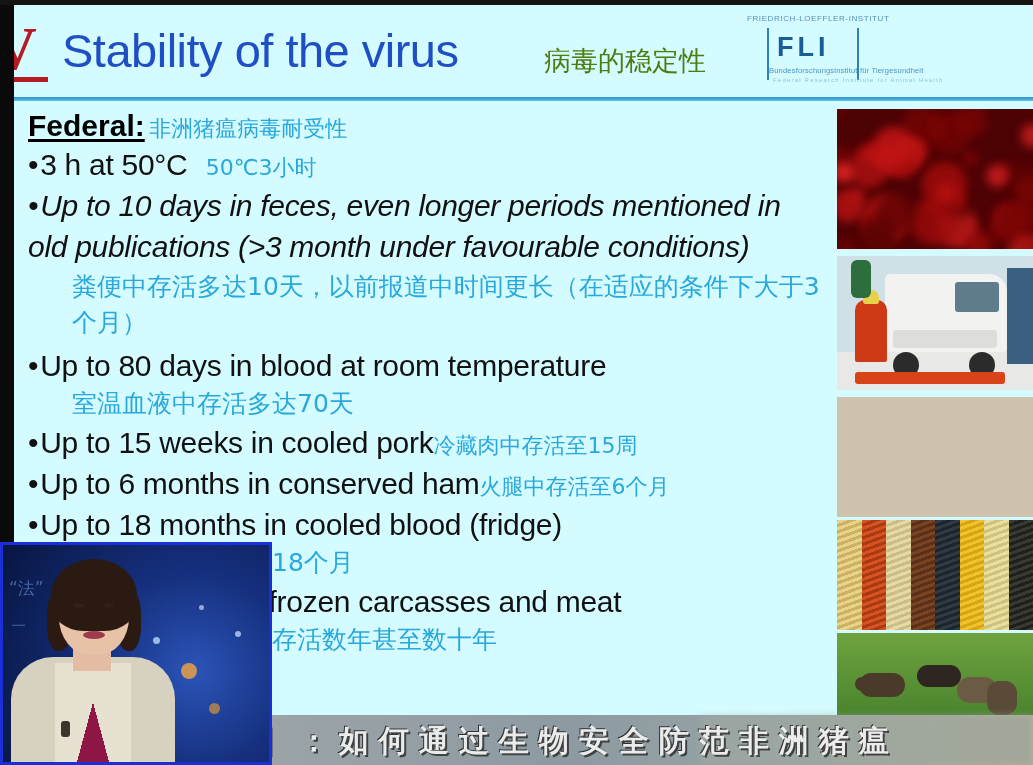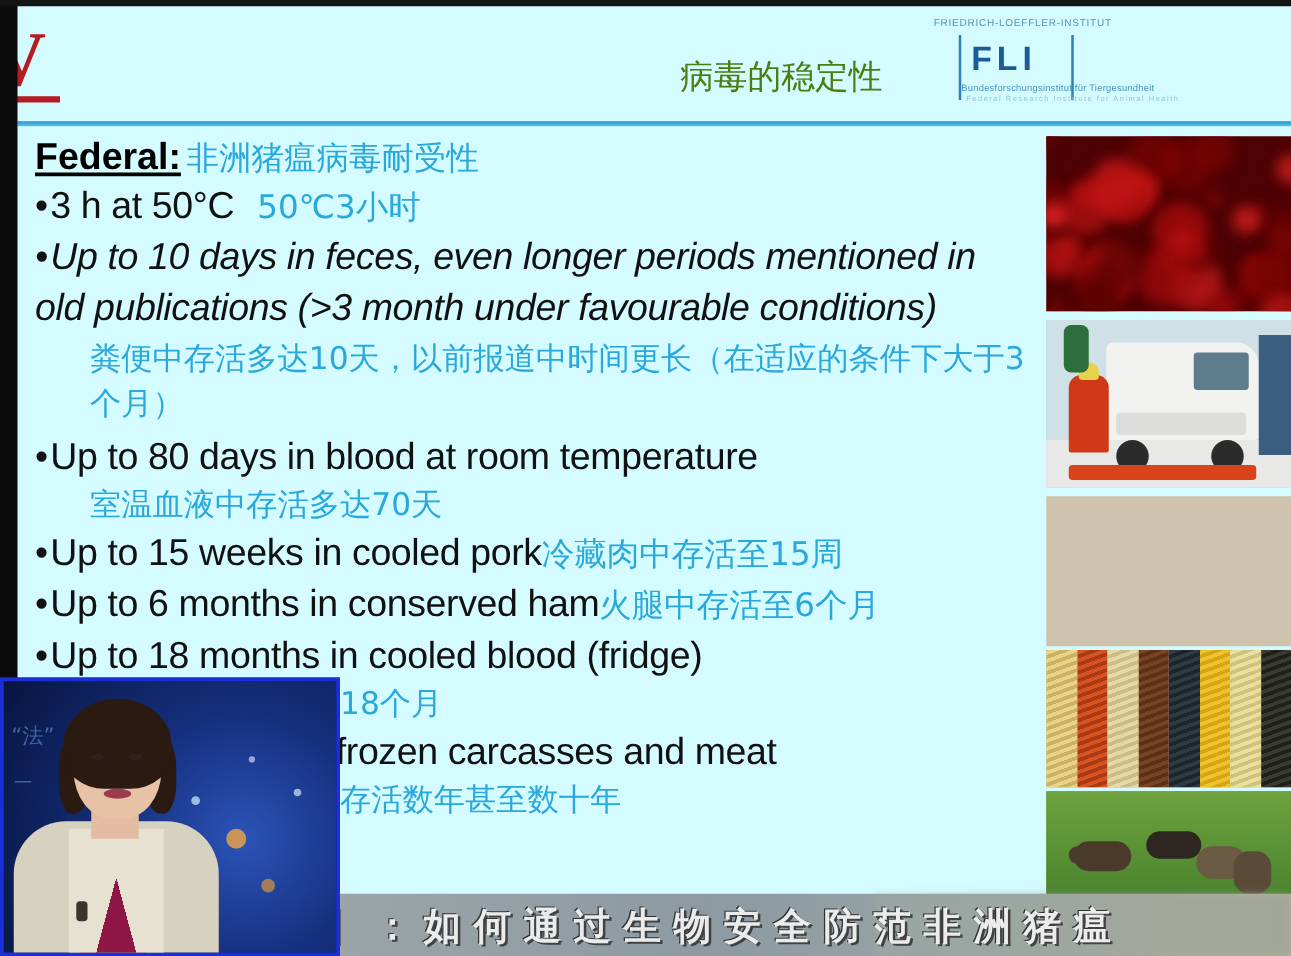--- a/index.html
+++ b/index.html
@@ -65,21 +65,21 @@
   .line { white-space:nowrap; }
   .en {
     color:#111; font-size:30px; line-height:41px; letter-spacing:-0.3px;
     font-family:"Liberation Sans", sans-serif;
   }
   .en.wrap { white-space:normal;font-style:italic; }
   .cn {
     color:#29a8dc; font-size:25px; line-height:36px;
     font-family:"DejaVu Sans", sans-serif;
   }
-  .cn-inline { color:#29a8dc; font-size:26px; font-family:"DejaVu Sans", sans-serif; }
+  .cn-inline { color:#29a8dc; font-size:22px; font-family:"DejaVu Sans", sans-serif; }
   .hdr {
     font-size:30px; font-weight:700; color:#000;
     text-decoration:underline; text-underline-offset:3px;
     font-family:"Liberation Sans", sans-serif;
   }
   .indent { padding-left:44px; }
   .bullet::before { content:"\2022"; margin-right:2px; }
 
   
   #photos { position:absolute; left:823px; top:104px; width:196px; height:606px; }
@@ -155,20 +155,21 @@
 <body>
 
 <div id="stage">
 
   <div id="slide">
 
     <div id="header">
       <div id="vlogo">V</div>
       <div id="vlogo-bar"></div>
 
+      <div id="title-main">Stability of the virus</div>
       <div id="title-cn">病毒的稳定性</div>
 
       <div id="fli">
         <div id="fli-top">FRIEDRICH-LOEFFLER-INSTITUT</div>
         <div id="fli-rule-l"></div>
         <div id="fli-rule-r"></div>
         <div id="fli-mark">FLI</div>
         <div id="fli-sub">Bundesforschungsinstitut für Tiergesundheit</div>
         <div id="fli-sub2">Federal Research Institute for Animal Health</div>
       </div>

